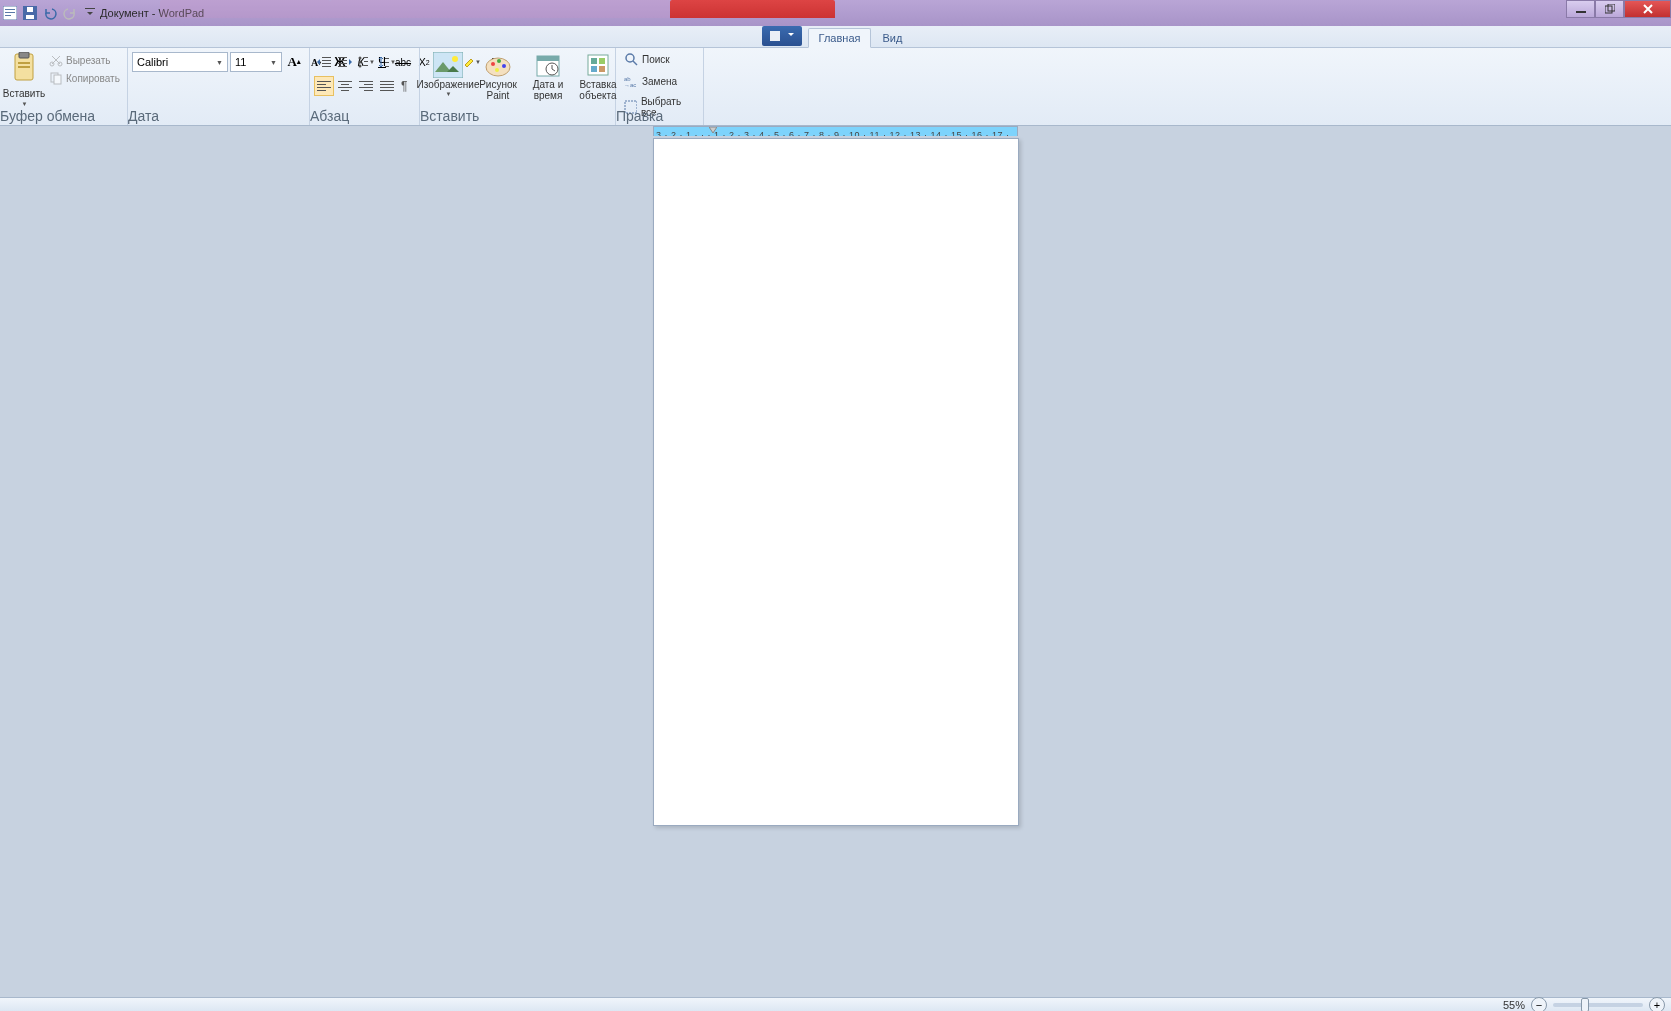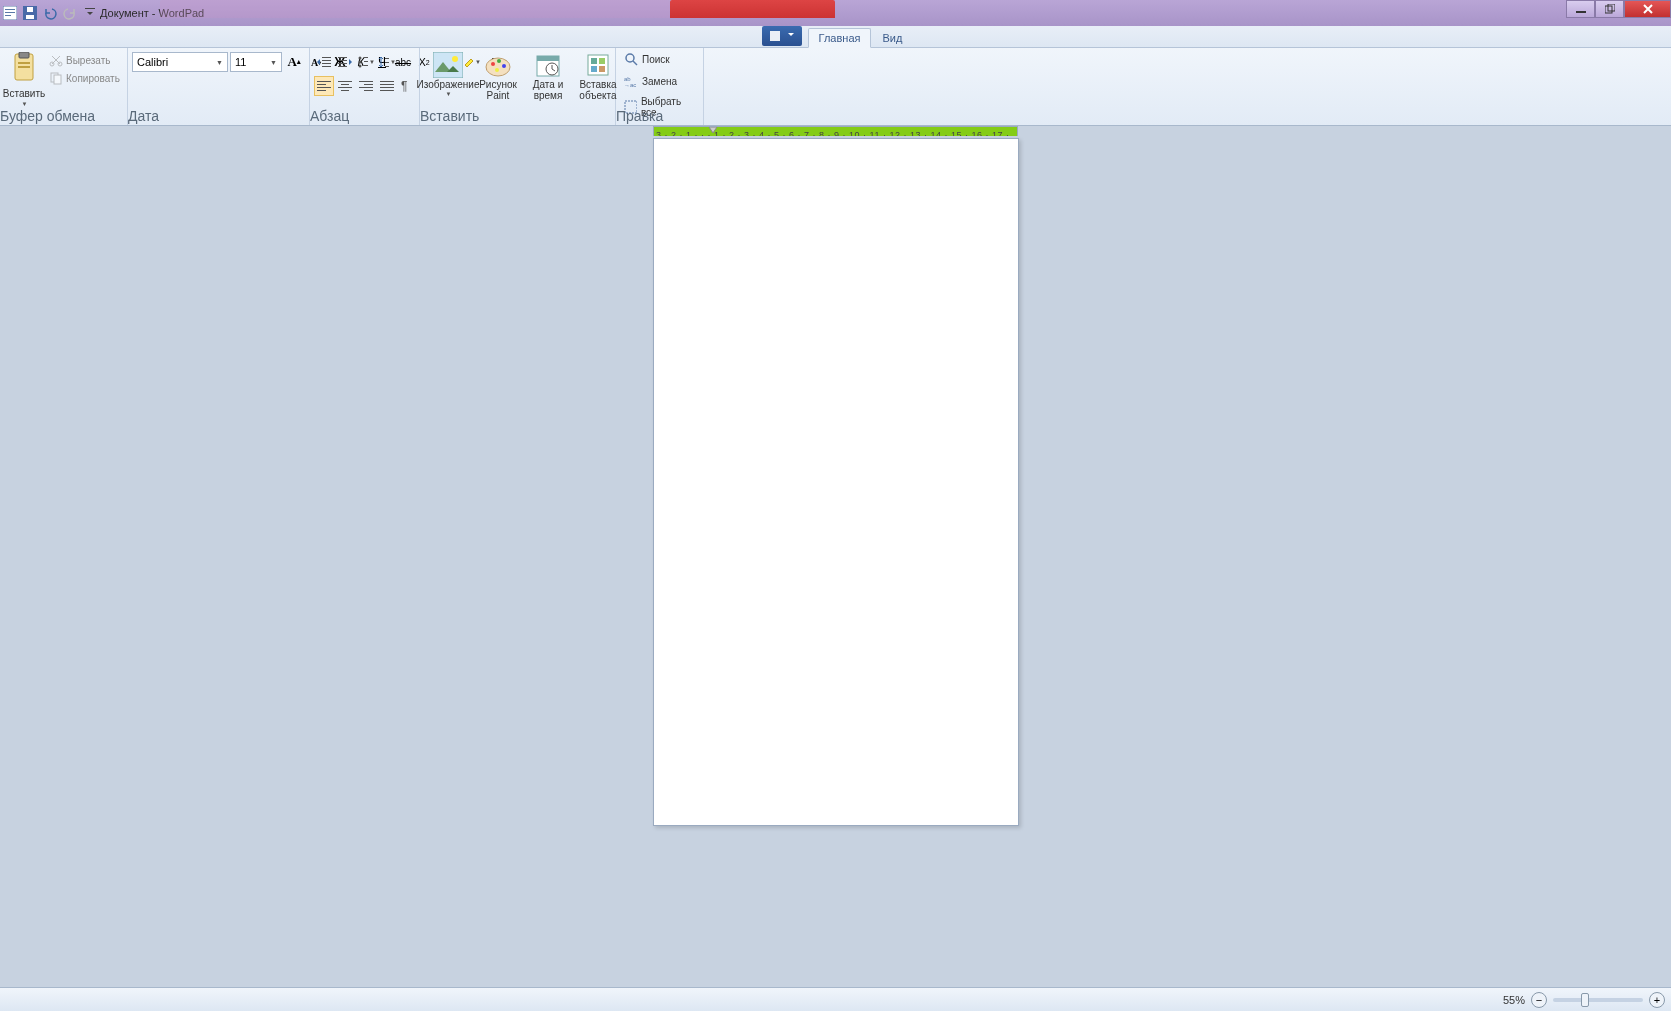--- a/index.html
+++ b/index.html
@@ -55,29 +55,29 @@
 
 
 .g-insert .big { width:auto; min-width:48px; height:62px; display:flex; flex-direction:column; align-items:center; padding-top:2px; gap:1px; }
 .g-insert .big .lbl { font-size:10px; color:#333; text-align:center; line-height:11px; }
 
 
 .g-edit .edit-item { display:flex; align-items:center; gap:4px; font-size:10px; color:#333; padding:2px 4px; }
 
 
 .ruler-wrap { height:18px; display:flex; justify-content:center; background:#c7d2e0; }
-.ruler { width:365px; height:17px; background:#84cc16; border:1px solid #9aaac0; font-size:9px; color:#444; display:flex; align-items:center; position:relative; padding:0 2px; letter-spacing:0.5px; white-space:nowrap; overflow:hidden; }
+.ruler { width:365px; height:17px; background:#7dd3fc; border:1px solid #9aaac0; font-size:9px; color:#444; display:flex; align-items:center; position:relative; padding:0 2px; letter-spacing:0.5px; white-space:nowrap; overflow:hidden; }
 .ruler-marker { position:absolute; top:0; width:8px; height:8px; }
 
 
 .workspace { position:absolute; top:136px; bottom:22px; left:0; right:0; background:#c7d2e0; display:flex; justify-content:center; overflow:hidden; }
 .page { width:366px; height:688px; background:#fff; border:1px solid #9aaac0; box-shadow:2px 2px 4px rgba(0,0,0,0.15); margin-top:2px; }
 
 
-.statusbar { position:absolute; bottom:0; left:0; right:0; height:24px; background:linear-gradient(#f0f5fb,#dde7f3); border-top:1px solid #a8b8cc; display:flex; align-items:center; justify-content:flex-end; padding:0 6px; gap:6px; }
+.statusbar { position:absolute; bottom:0; left:0; right:0; height:14px; background:linear-gradient(#f0f5fb,#dde7f3); border-top:1px solid #a8b8cc; display:flex; align-items:center; justify-content:flex-end; padding:0 6px; gap:6px; }
 .zoom-pct { font-size:11px; color:#333; }
 .zoom-btn { width:16px; height:16px; border:1px solid #8899aa; border-radius:50%; display:flex; align-items:center; justify-content:center; font-size:11px; background:#eef3f9; }
 .zoom-slider { width:90px; height:4px; background:#c5d2e3; position:relative; border-radius:2px; }
 .zoom-thumb { position:absolute; width:8px; height:14px; background:#eef3f9; border:1px solid #8899aa; top:-5px; left:28px; border-radius:2px; }
 
 .sep { width:1px; height:18px; background:#c5d2e3; margin:0 2px; }
 </style>
 </head>
 <body>
 

